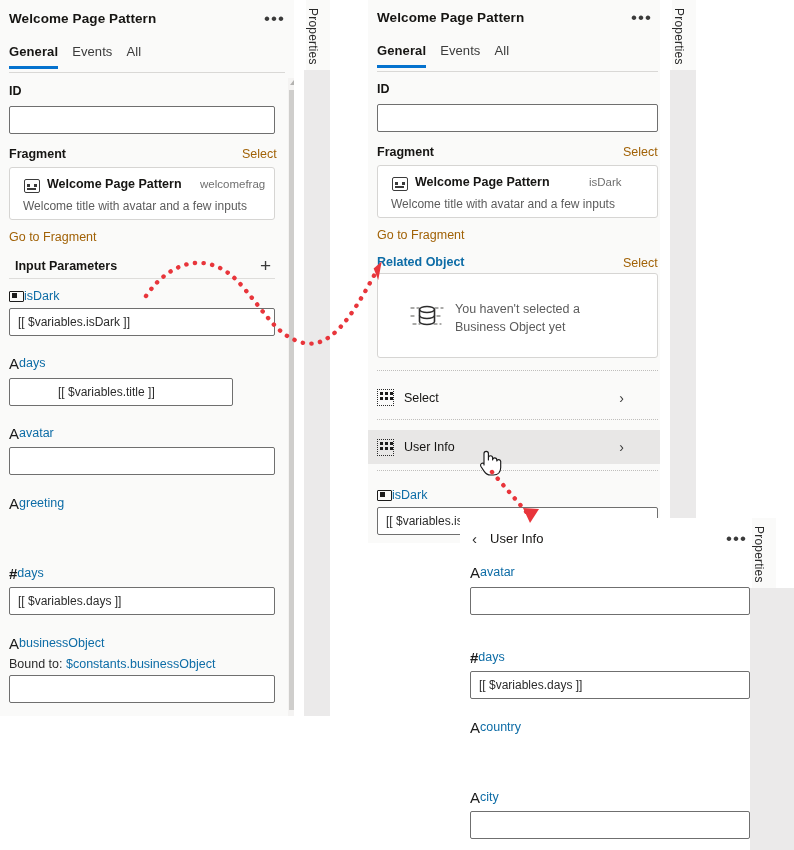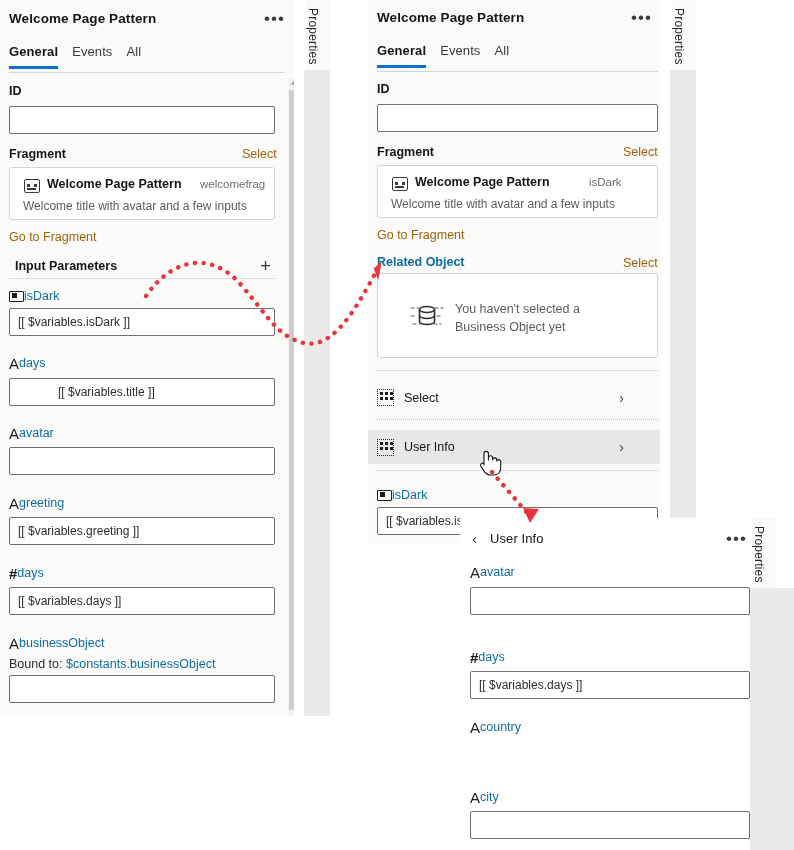--- a/index.html
+++ b/index.html
@@ -222,33 +222,32 @@
       <div class="param-row" style="left:9px; top:289px;">
         <span class="ic ic-bool"></span>
         <span class="param-name">isDark</span>
       </div>
       <input class="txtinput" style="left: 9px; top: 308px; width: 266px;" value="[[ $variables.isDark ]]">
 
       <div class="param-row" style="left:9px; top:356px;">
         <span class="ic ic-str">A</span>
         <span class="param-name">days</span>
       </div>
-      <input class="txtinput" style="left: 9px; top: 378px; width: 266px; padding-left: 48px;" value="[[ $variables.title ]]">
+      <input class="txtinput" style="left: 9px; top: 378px; width: 224px; padding-left: 48px;" value="[[ $variables.title ]]">
 
       <div class="param-row" style="left:9px; top:426px;">
         <span class="ic ic-str">A</span>
         <span class="param-name">avatar</span>
       </div>
       <input class="txtinput" style="left: 9px; top: 447px; width: 266px;" value="">
 
       <div class="param-row" style="left:9px; top:496px;">
         <span class="ic ic-str">A</span>
         <span class="param-name">greeting</span>
       </div>
-      <input class="txtinput" style="left: 9px; top: 517px; width: 266px;" value="[[ $variables.greeting ]]">
 
       <div class="param-row" style="left:9px; top:566px;">
         <span class="ic ic-num">#</span>
         <span class="param-name">days</span>
       </div>
       <input class="txtinput" style="left: 9px; top: 587px; width: 266px;" value="[[ $variables.days ]]">
 
       <div class="param-row" style="left:9px; top:636px;">
         <span class="ic ic-str">A</span>
         <span class="param-name">businessObject</span>

